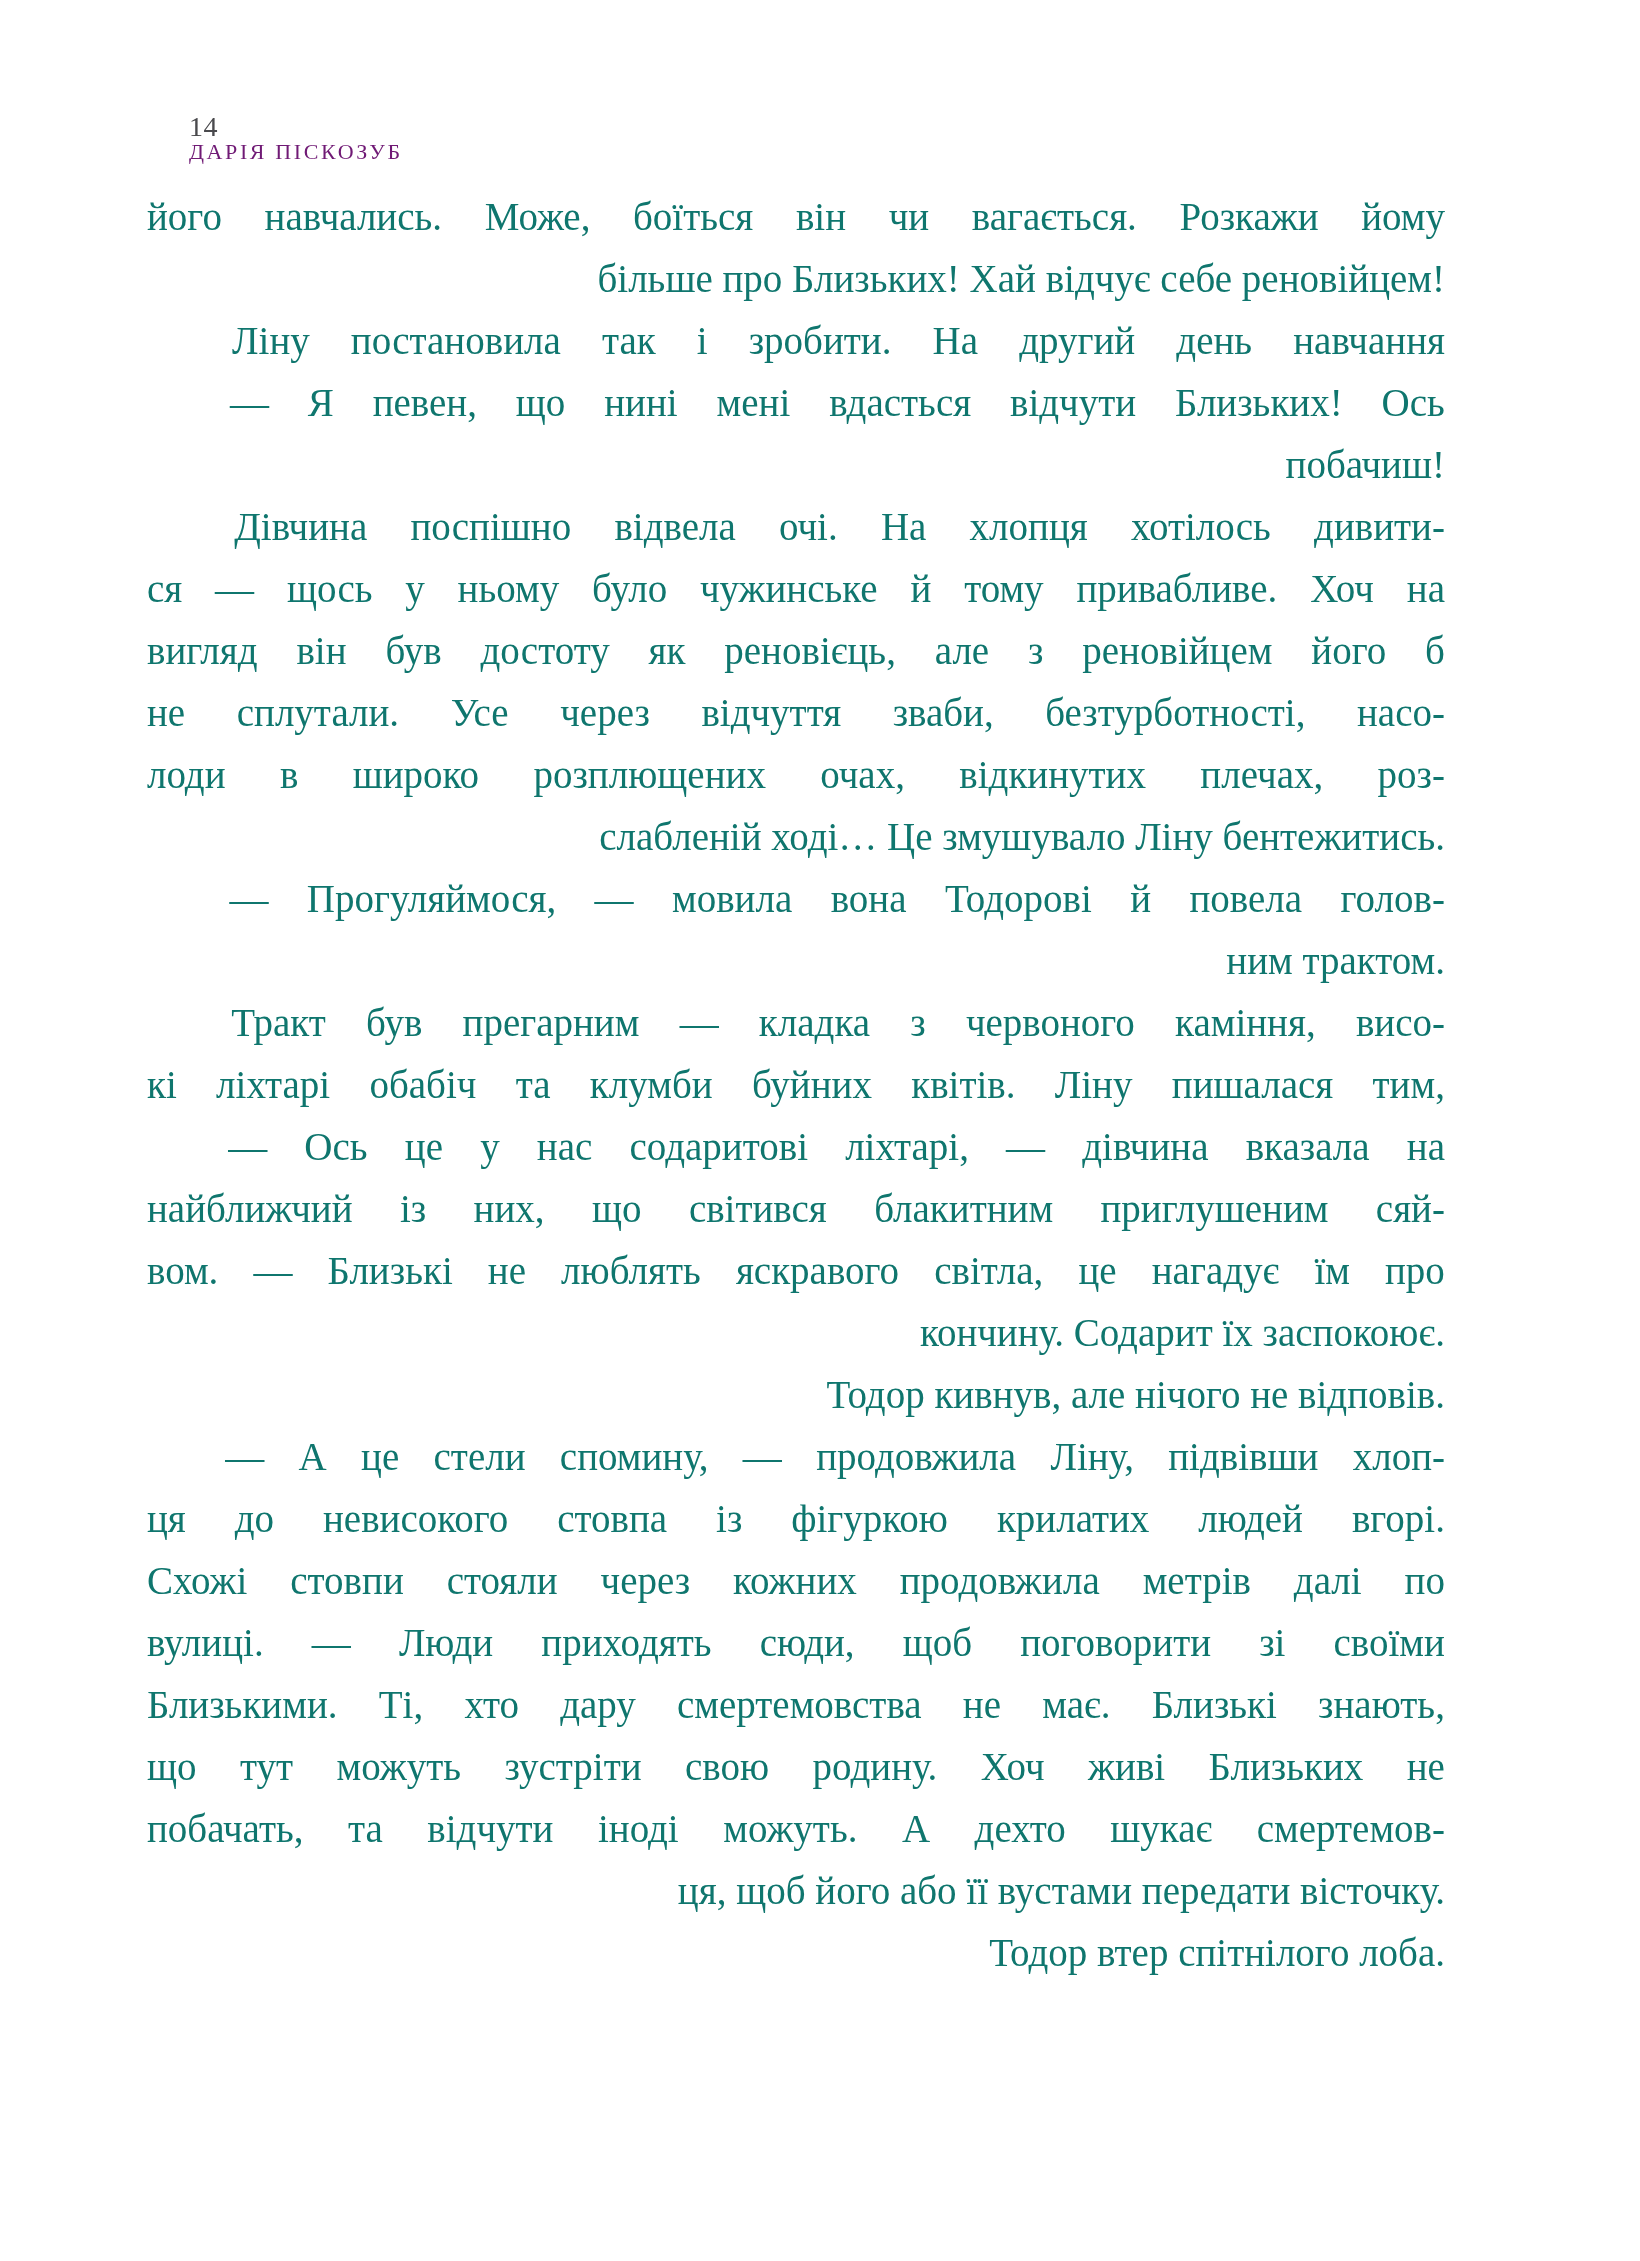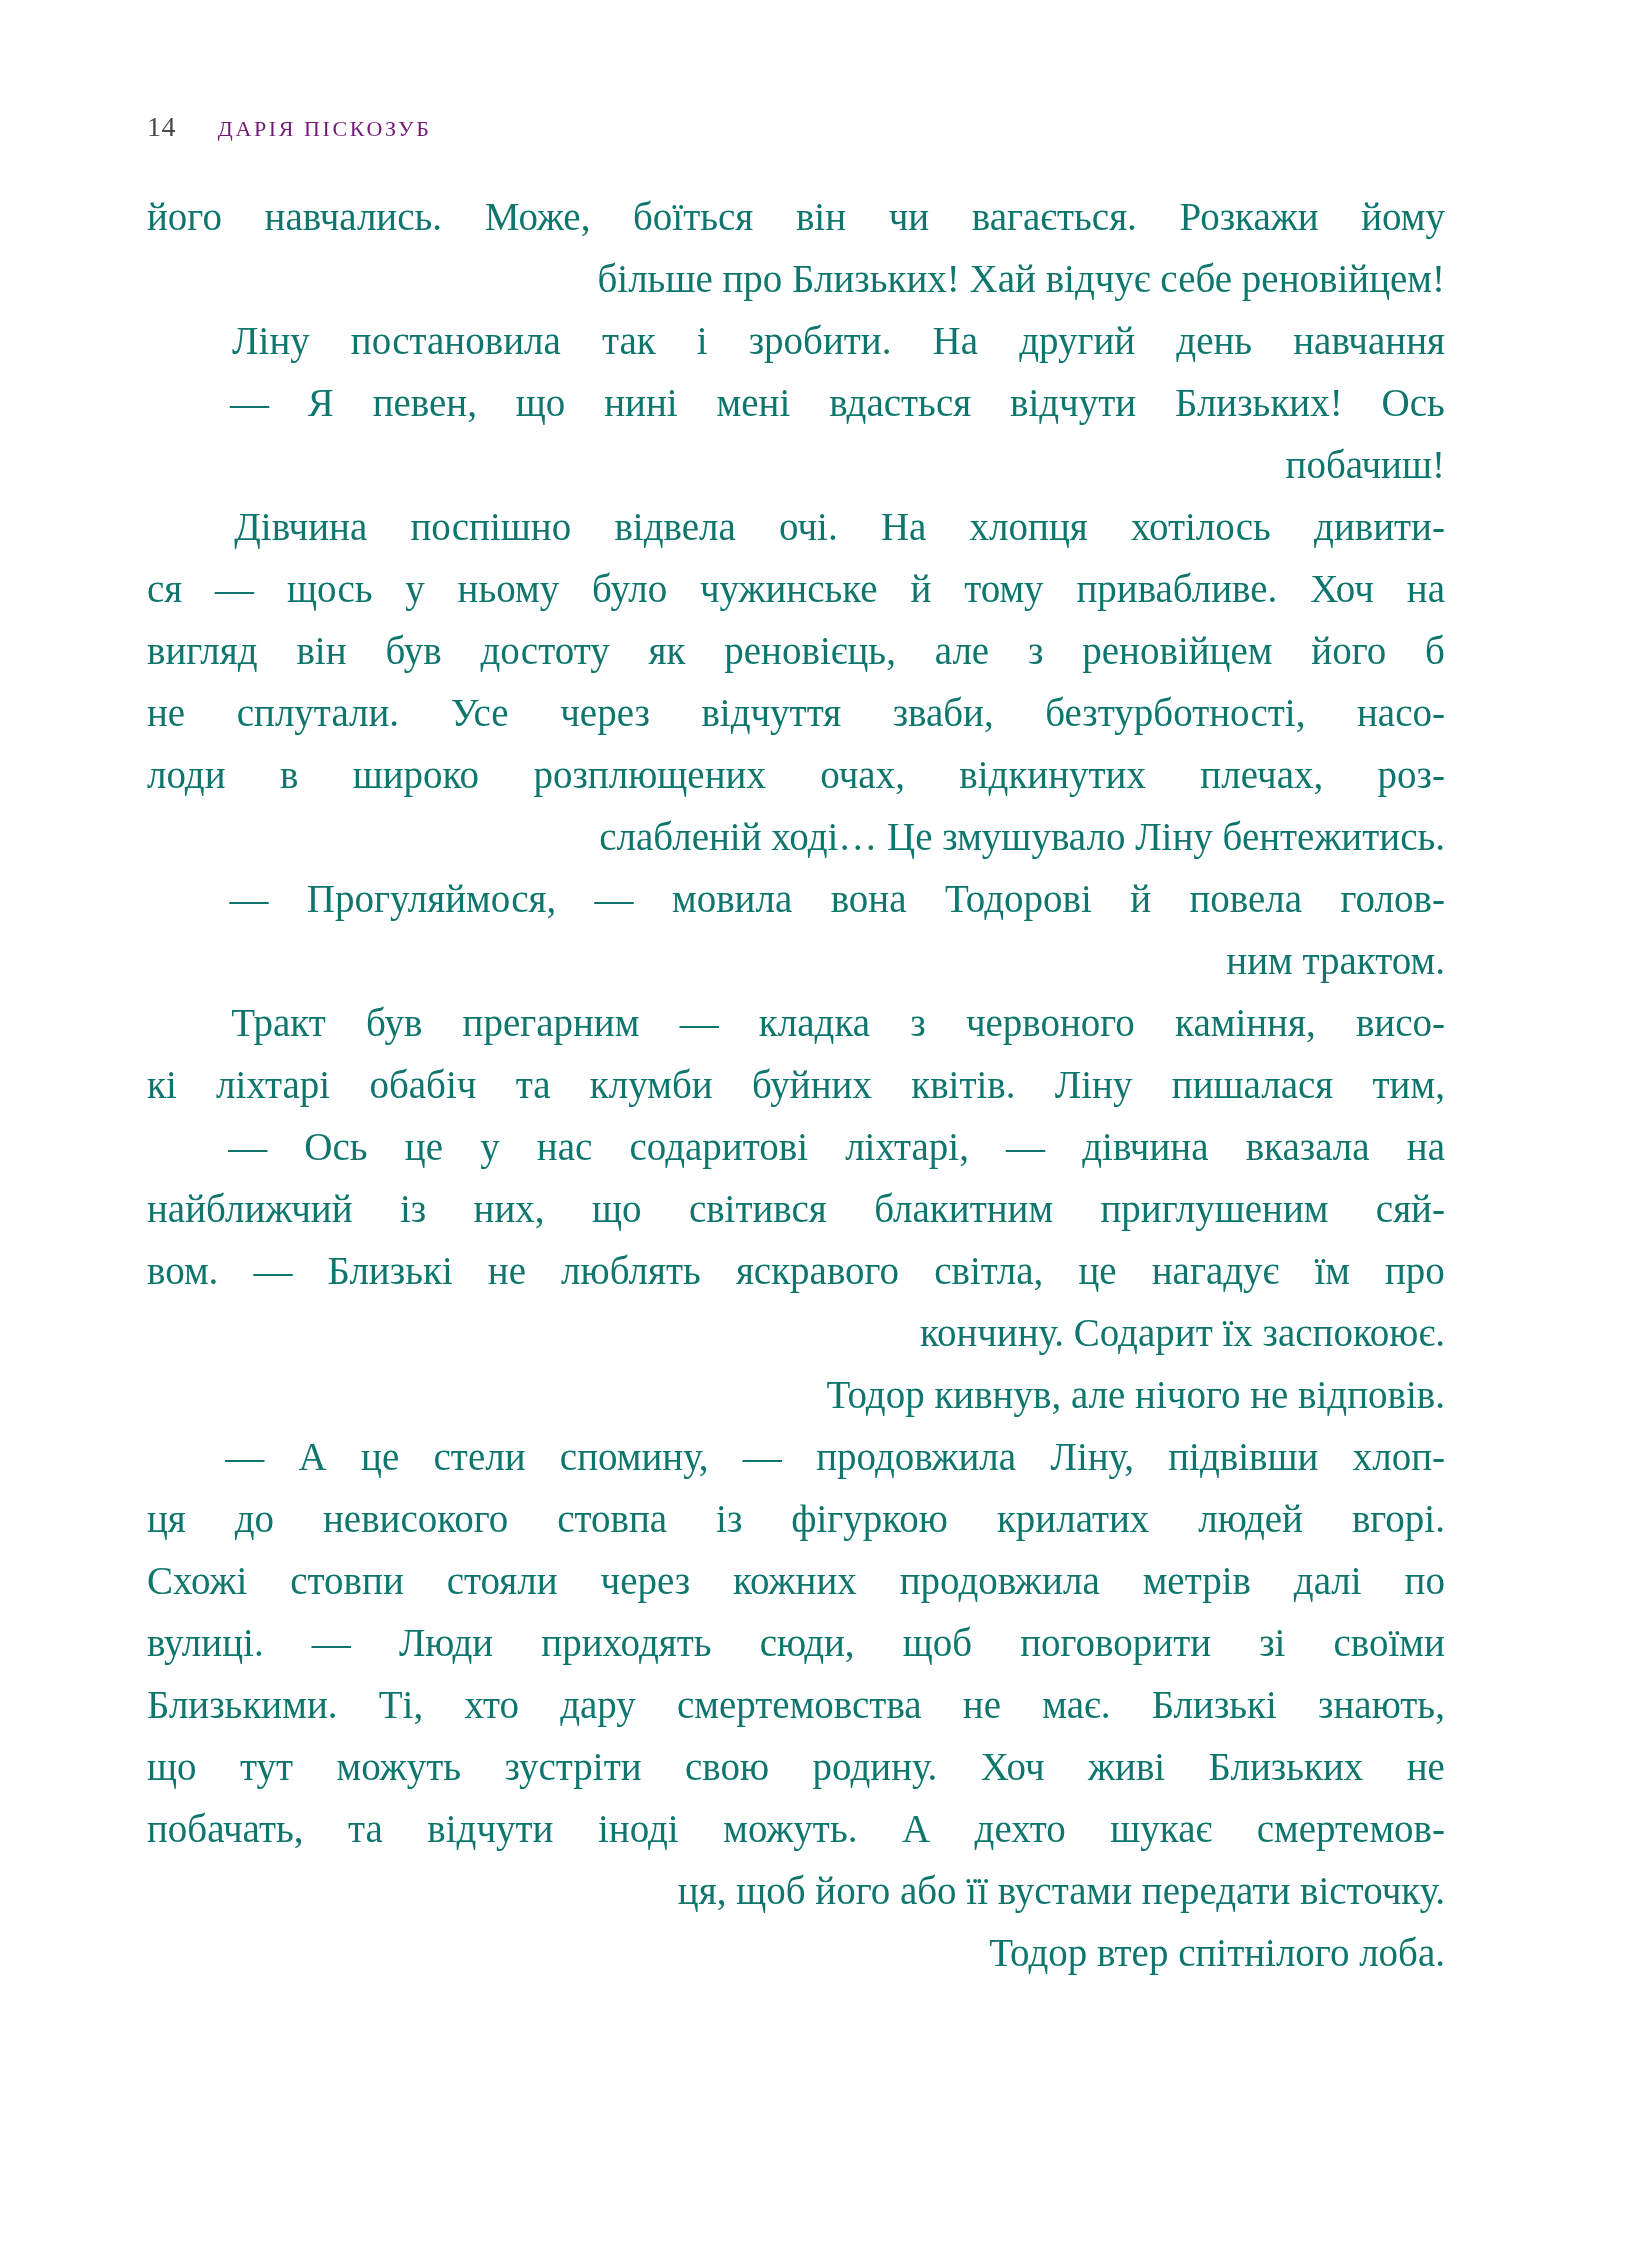--- a/index.html
+++ b/index.html
@@ -23,20 +23,21 @@
   }
 
   
   .running-head {
     position: absolute;
     left: 147px;
     top: 113px;
     display: flex;
     align-items: baseline;
     white-space: nowrap;
+    flex-direction: column;
   }
   .folio {
     font-family: "Liberation Serif", "DejaVu Serif", serif;
     font-size: 28px;
     color: #4a4a4d;
     letter-spacing: 0.4px;
     line-height: 1;
   }
   .head-title {
     margin-left: 42px;

